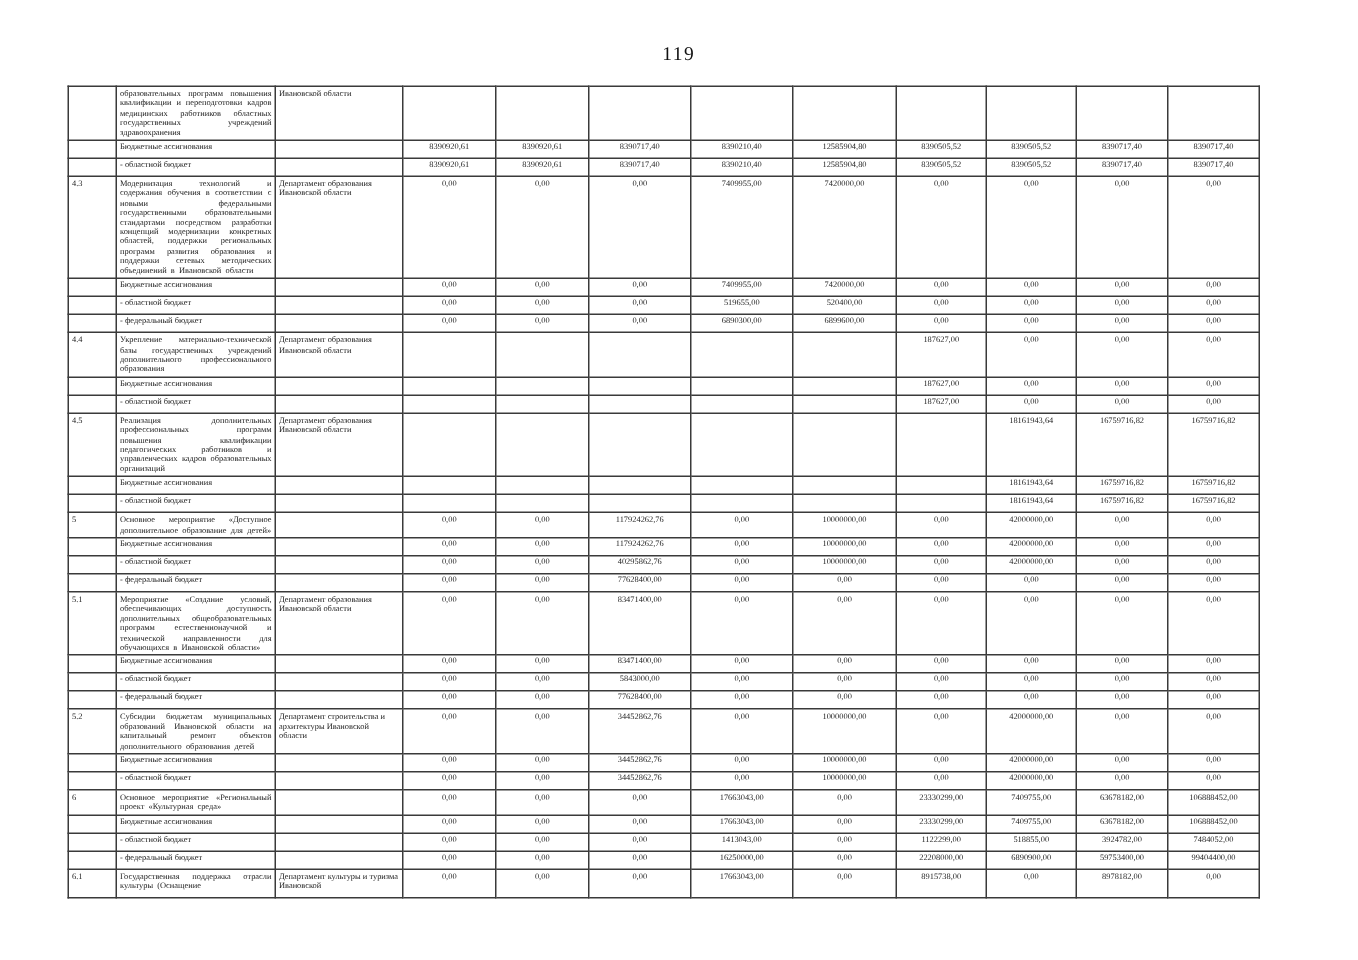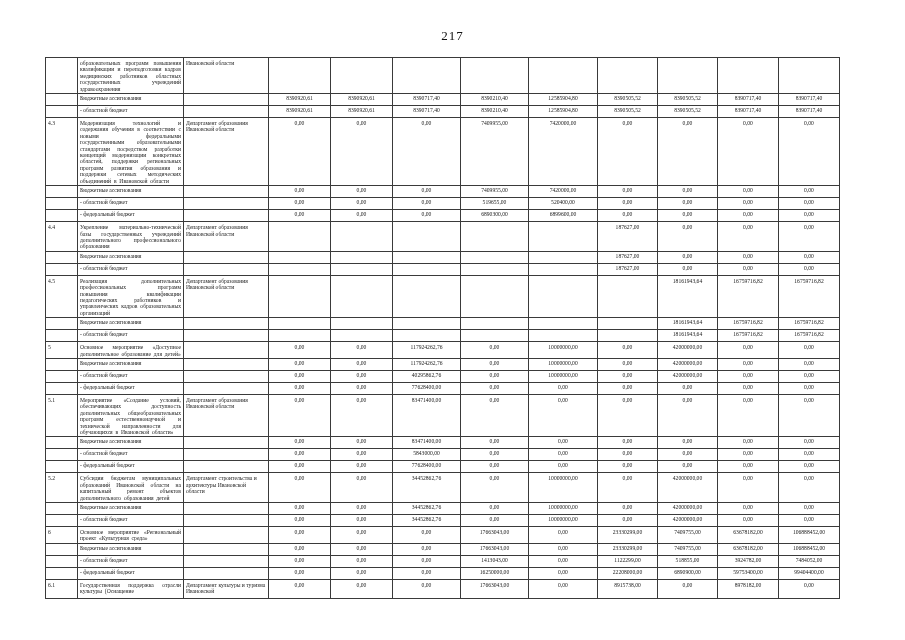--- a/index.html
+++ b/index.html
@@ -25,21 +25,21 @@
   td.label{text-align:left;}
   td.dept{text-align:left;}
   td.val{text-align:center;white-space:nowrap;}
   tr.budget-line td{height:9px;}
   tr.item-row td{padding-top:2px;}
   tr.row-cut td{height:15px;}
 </style>
 </head>
 <body>
 
-<div class="page-number">217</div>
+<div class="page-number">119</div>
 
 <table class="budget">
   <colgroup>
     <col style="width:32px">
       <col style="width:106px">
       <col style="width:85px">
     <col style="width:62px">
       <col style="width:62px">
       <col style="width:68px">
     <col style="width:68px">

